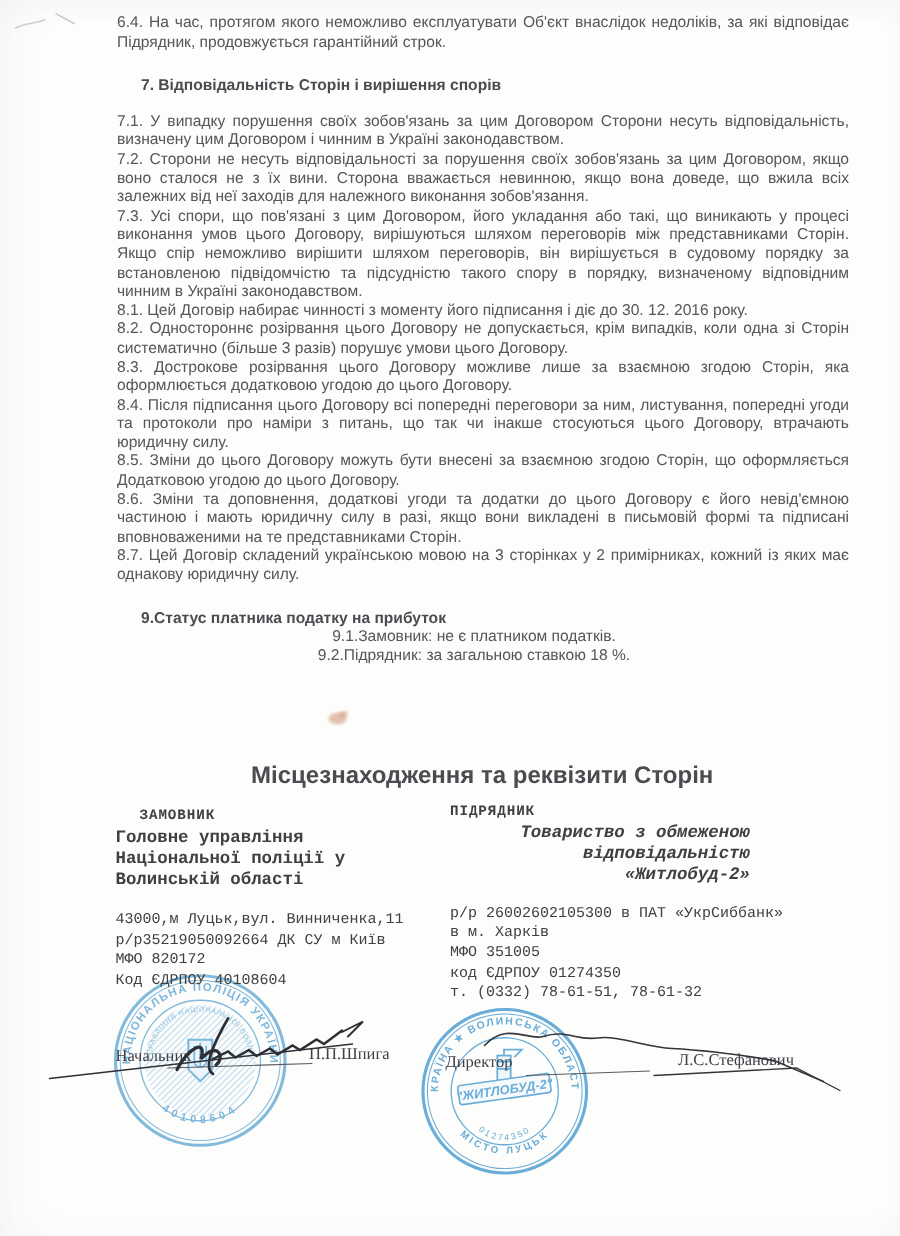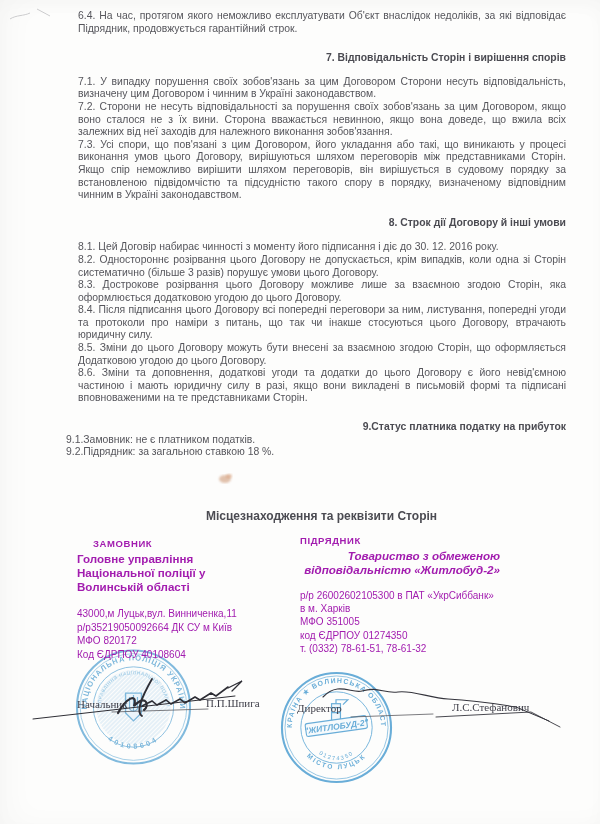--- a/index.html
+++ b/index.html
@@ -7,30 +7,30 @@
     position:relative;width:600px;height:824px;margin:0 auto;
     background:#fdfdfc;overflow:hidden;
     font-family:"Liberation Sans",sans-serif;
     box-shadow:inset 12px 0 28px rgba(0,0,0,.025), inset 0 6px 18px rgba(0,0,0,.02);
   }
   .flow{
     position:absolute;left:78px;top:10px;width:488px;
     font-size:10.4px;line-height:12.6px;color:#55555b;text-align:justify;
   }
   .clause{margin:0;}
-  .sec-title{font-weight:bold;text-align:right;color:#4b4b52;margin:0;}
+  .sec-title{font-weight:bold;text-align:left;color:#4b4b52;margin:16px;}
   .mt-h7{margin-top:17px;margin-bottom:11px;}
   .mt-h8{margin-top:15px;margin-bottom:12px;}
   .mt-h9{margin-top:16px;margin-bottom:0;}
-  .sec9line{margin:0 0 0 -12px;text-align:left;}
+  .sec9line{margin:0 0 0 -12px;text-align:center;}
   .req-title{
     position:absolute;left:78px;top:509px;width:487px;text-align:center;
-    font-weight:bold;font-size:12px;color:#4b4b52;
+    font-weight:bold;font-size:16px;color:#4b4b52;
   }
-  .col{position:absolute;font-family:Liberation Sans, sans-serif;color:#a21caf;z-index:2;}
+  .col{position:absolute;font-family:Liberation Mono, monospace;color:#404040;z-index:2;}
   .col-left{left:77px;top:538px;width:196px;}
   .col-right{left:300px;top:535px;width:200px;}
   .role{font-size:9.5px;font-weight:bold;letter-spacing:.6px;}
   .role-left{margin-left:16px;}
   .role-right{text-align:left;margin-right:2px;}
   .party-name{font-size:11.6px;font-weight:bold;line-height:14px;margin-top:3px;}
   .party-name-right{text-align:right;font-style:italic;}
   .addr{font-size:10px;line-height:13.6px;margin-top:13px;}
   .addr-right{margin-top:12px;line-height:13.2px;}
   .addr div{white-space:nowrap;}
@@ -44,27 +44,27 @@
 <div class="page">
 
   <div class="flow">
     <p class="clause">6.4. На час, протягом якого неможливо експлуатувати Об'єкт внаслідок недоліків, за які відповідає Підрядник, продовжується гарантійний строк.</p>
 
     <p class="sec-title mt-h7">7. Відповідальність Сторін і вирішення спорів</p>
     <p class="clause">7.1. У випадку порушення своїх зобов'язань за цим Договором Сторони несуть відповідальність, визначену  цим Договором і чинним в Україні законодавством.</p>
     <p class="clause">7.2. Сторони не несуть відповідальності за порушення своїх зобов'язань за цим Договором, якщо воно сталося не з їх вини. Сторона вважається невинною, якщо вона доведе, що вжила всіх залежних від неї заходів для належного виконання зобов'язання.</p>
     <p class="clause">7.3. Усі спори, що пов'язані з цим Договором, його укладання або такі, що виникають у процесі виконання умов цього Договору, вирішуються  шляхом переговорів між представниками Сторін. Якщо спір неможливо вирішити шляхом переговорів, він вирішується в судовому порядку за встановленою підвідомчістю та  підсудністю такого спору в порядку, визначеному відповідним чинним в Україні законодавством.</p>
 
-    <p class="sec-title mt-h8">8. Строк дії Договору й інші умови</p>
     <p class="clause">8.1. Цей Договір набирає чинності з моменту його підписання і діє до 30. 12. 2016 року.</p>
     <p class="clause">8.2. Одностороннє розірвання цього Договору не допускається, крім випадків, коли одна зі Сторін систематично (більше 3 разів) порушує умови цього Договору.</p>
     <p class="clause">8.3. Дострокове розірвання цього Договору можливе лише за взаємною згодою Сторін, яка оформлюється додатковою угодою до цього Договору.</p>
     <p class="clause">8.4. Після підписання цього Договору всі попередні переговори за ним, листування, попередні угоди та протоколи про наміри з питань, що так чи інакше стосуються цього Договору, втрачають юридичну силу.</p>
     <p class="clause">8.5. Зміни до цього Договору можуть бути внесені за взаємною згодою Сторін, що оформляється Додатковою угодою до цього Договору.</p>
     <p class="clause">8.6. Зміни та доповнення, додаткові угоди та додатки до цього Договору є його невід'ємною частиною і мають юридичну силу в разі, якщо вони викладені в письмовій формі та підписані вповноваженими на те представниками Сторін.</p>
+    <p class="clause">8.7. Цей Договір складений українською мовою на 3 сторінках у 2 примірниках, кожний із яких має однакову юридичну силу.</p>
 
     <p class="sec-title mt-h9">9.Статус платника податку на прибуток</p>
     <p class="clause sec9line">9.1.Замовник:  не є платником податків.</p>
     <p class="clause sec9line">9.2.Підрядник: за загальною ставкою 18 %.</p>
   </div>
 
   <div class="req-title">Місцезнаходження та реквізити Сторін</div>
 
   <div class="col col-left">
     <div class="role role-left">ЗАМОВНИК</div>

